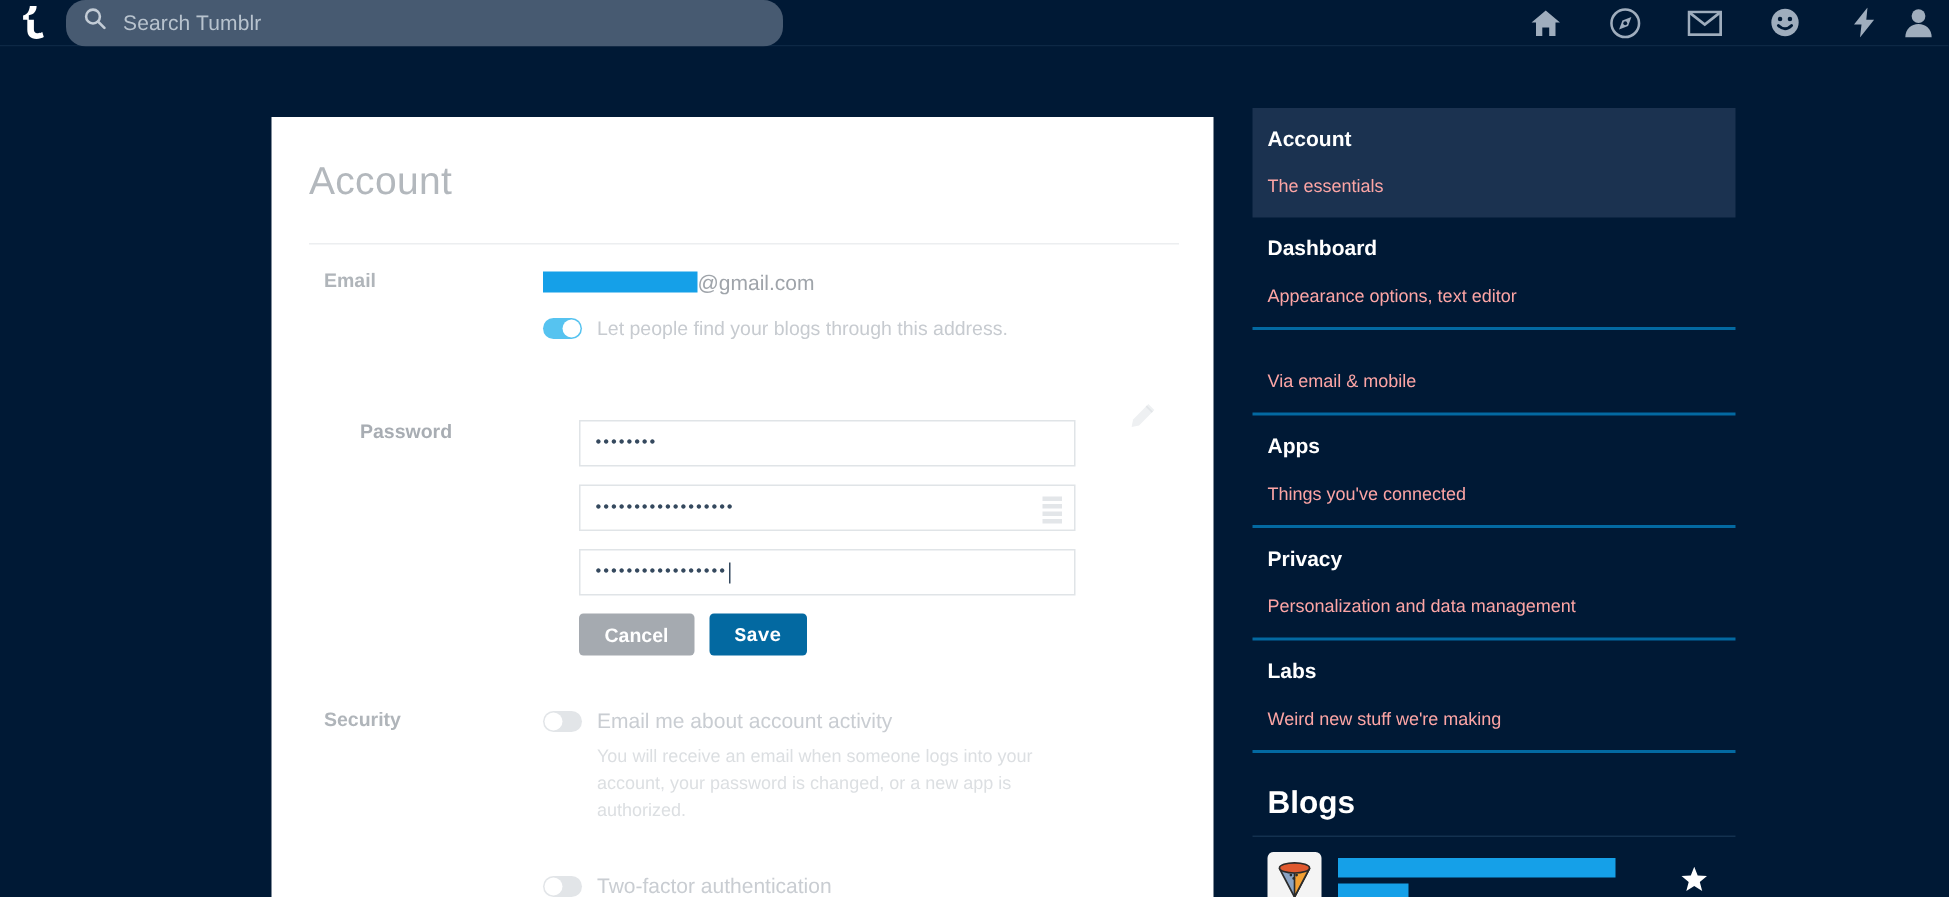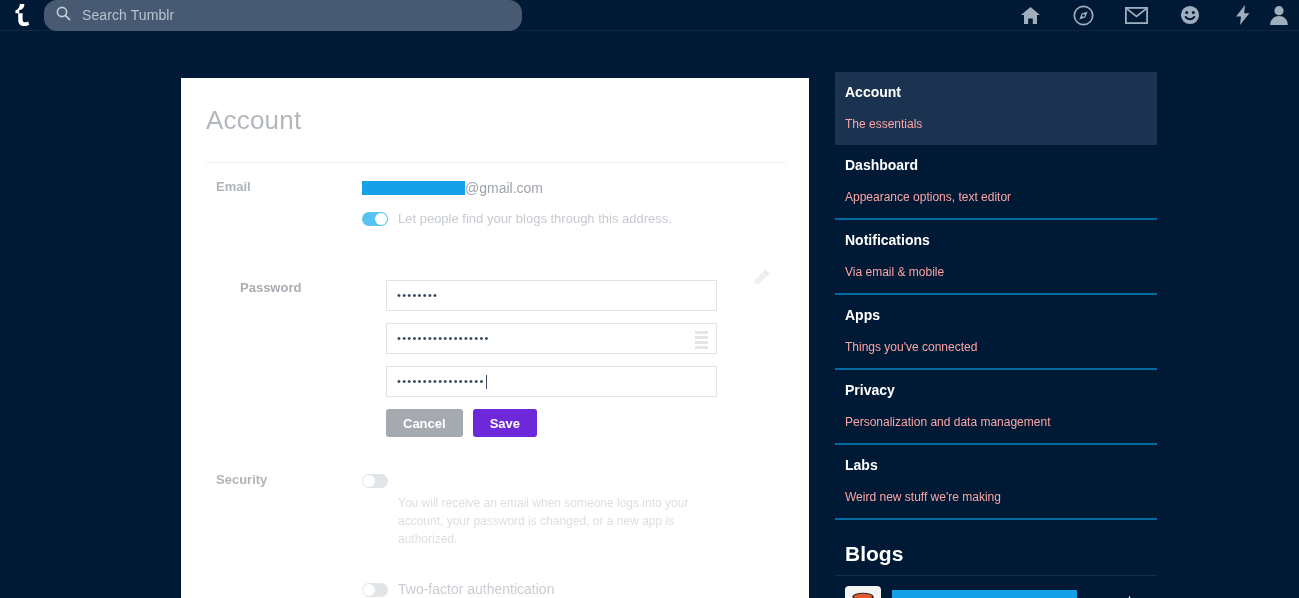--- a/index.html
+++ b/index.html
@@ -232,21 +232,21 @@
     border: none;
     border-radius: 3px;
     font-size: 13px;
     font-weight: bold;
     color: #ffffff;
     cursor: pointer;
     font-family: "Liberation Sans", sans-serif;
     padding: 0 17px;
   }
   .btn-cancel { background: #a5aab0; }
-  .btn-save { background: #6d28d9; }
+  .btn-save { background: #0369a1; font-family: Liberation Mono, monospace; }
 
   
   .security-row { left: 0; top: 394px; width: 628px; }
   .security-content { padding-left: 21px; }
 
   .sec-item { display: flex; align-items: flex-start; }
   .sec-item .toggle { margin-top: 2px; }
   .sec-label {
     font-size: 14px;
     color: #c9cdd2;
@@ -463,20 +463,21 @@
     </div>
 
     <div class="row security-row">
       <div class="row-label">Security</div>
       <div class="security-content">
 
         <div class="sec-item">
           <div class="toggle off">
             <span class="knob"></span>
           </div>
+          <span class="sec-label">Email me about account activity</span>
         </div>
         <div class="sec-desc">You will receive an email when someone logs into your account, your password is changed, or a new app is authorized.</div>
 
         <div class="sec-gap"></div>
 
         <div class="sec-item">
           <div class="toggle off">
             <span class="knob"></span>
           </div>
           <span class="sec-label">Two-factor authentication</span>
@@ -493,21 +494,20 @@
       <div class="side-title">Account</div>
       <div class="side-sub">The essentials</div>
     </div>
 
     <div class="side-item">
       <div class="side-title">Dashboard</div>
       <div class="side-sub">Appearance options, text editor</div>
     </div>
 
     <div class="side-item">
-      <div class="side-title">Notifications</div>
       <div class="side-sub">Via email &amp; mobile</div>
     </div>
 
     <div class="side-item">
       <div class="side-title">Apps</div>
       <div class="side-sub">Things you've connected</div>
     </div>
 
     <div class="side-item">
       <div class="side-title">Privacy</div>

